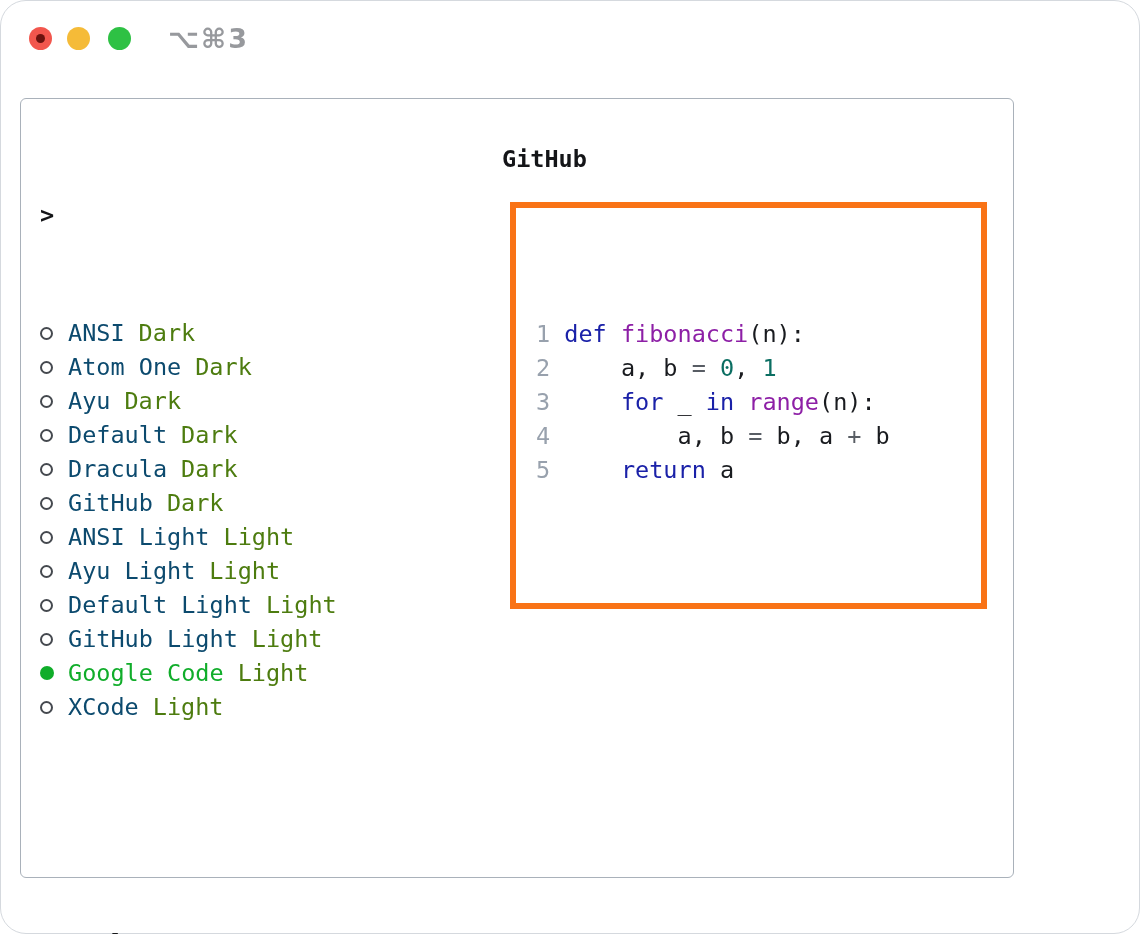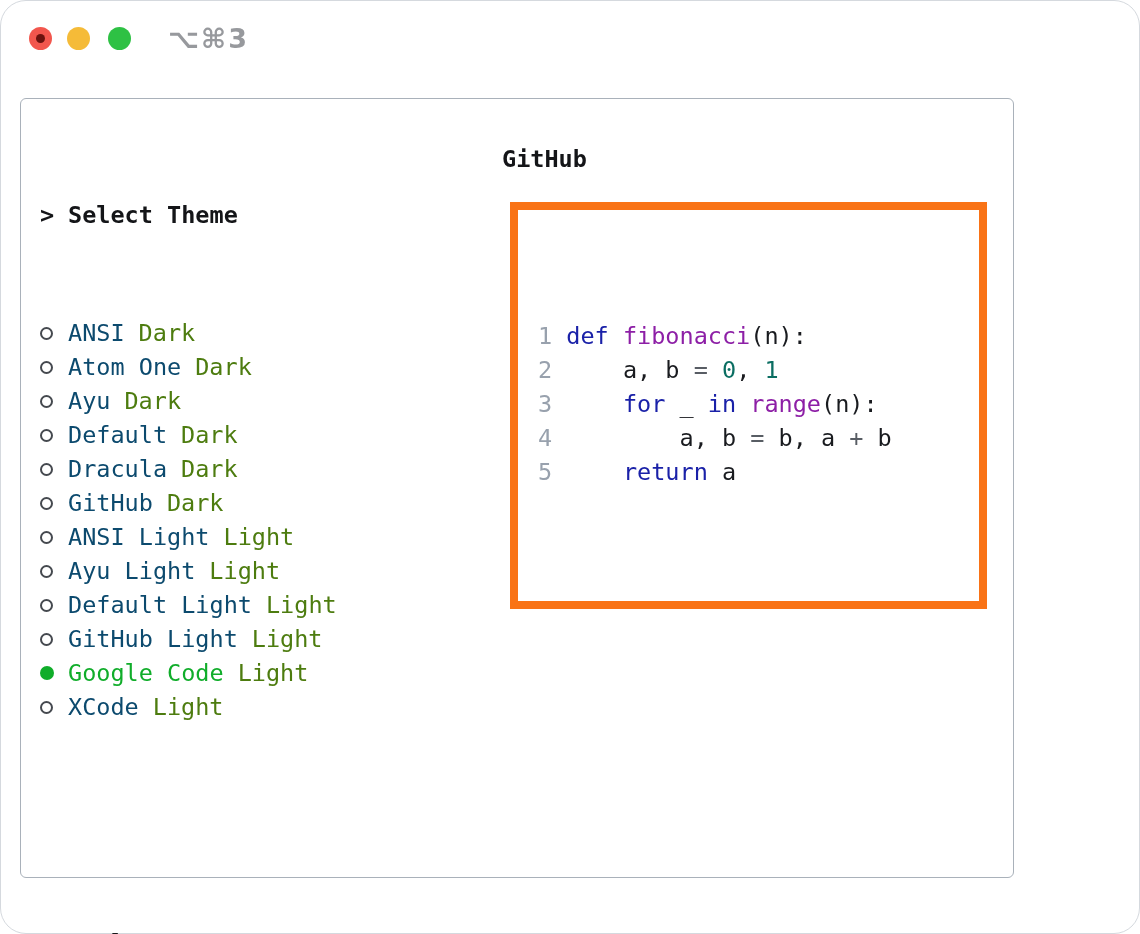--- a/index.html
+++ b/index.html
@@ -77,21 +77,21 @@
 
   
   .preview-title{
     position:absolute; left:481px; top:43px;
     height:34px; line-height:34px;
     font-size:23.5px; font-weight:700; color:#141518;
   }
   .preview-box{
     position:absolute; left:489px; top:103px;
     width:477px; height:407px;
-    border:8px solid #f97316; background:#ffffff;
+    border:6px solid #f97316; background:#ffffff;
     padding:41px 0 0 20px;
     font-size:23.5px; line-height:34px; white-space:pre;
     overflow:hidden;
   }
   .pline{height:34px;}
   .lnum{color:var(--line-number);}
   .tok-kwd{color:var(--keyword);}
   .tok-typ{color:var(--type);}
   .tok-lit{color:var(--literal);}
   .tok-op{color:var(--operator);}
@@ -106,21 +106,21 @@
     <div class="dot red"></div>
     <div class="dot yellow"></div>
     <div class="dot green"></div>
     <div class="win-title">⌥⌘3</div>
   </div>
 
   <div class="panel">
 
     <div class="left-col">
       <div class="row">
-        <span class="prefix">&gt;</span><span class="header-label">Select Theme</span>
+        <span class="prefix">&gt;</span>
       </div>
 
       <div id="theme-list"><div class="row item"><span class="marker"></span><span class="label">ANSI</span><span class="tag">Dark</span></div><div class="row item"><span class="marker"></span><span class="label">Atom One</span><span class="tag">Dark</span></div><div class="row item"><span class="marker"></span><span class="label">Ayu</span><span class="tag">Dark</span></div><div class="row item"><span class="marker"></span><span class="label">Default</span><span class="tag">Dark</span></div><div class="row item"><span class="marker"></span><span class="label">Dracula</span><span class="tag">Dark</span></div><div class="row item"><span class="marker"></span><span class="label">GitHub</span><span class="tag">Dark</span></div><div class="row item"><span class="marker"></span><span class="label">ANSI Light</span><span class="tag">Light</span></div><div class="row item"><span class="marker"></span><span class="label">Ayu Light</span><span class="tag">Light</span></div><div class="row item"><span class="marker"></span><span class="label">Default Light</span><span class="tag">Light</span></div><div class="row item"><span class="marker"></span><span class="label">GitHub Light</span><span class="tag">Light</span></div><div class="row item selected"><span class="marker filled"></span><span class="label">Google Code</span><span class="tag">Light</span></div><div class="row item"><span class="marker"></span><span class="label">XCode</span><span class="tag">Light</span></div></div>
 
       <div class="spacer"></div>
 
       <div class="row">
         <span class="apply-header">Apply To</span>
       </div>
 

